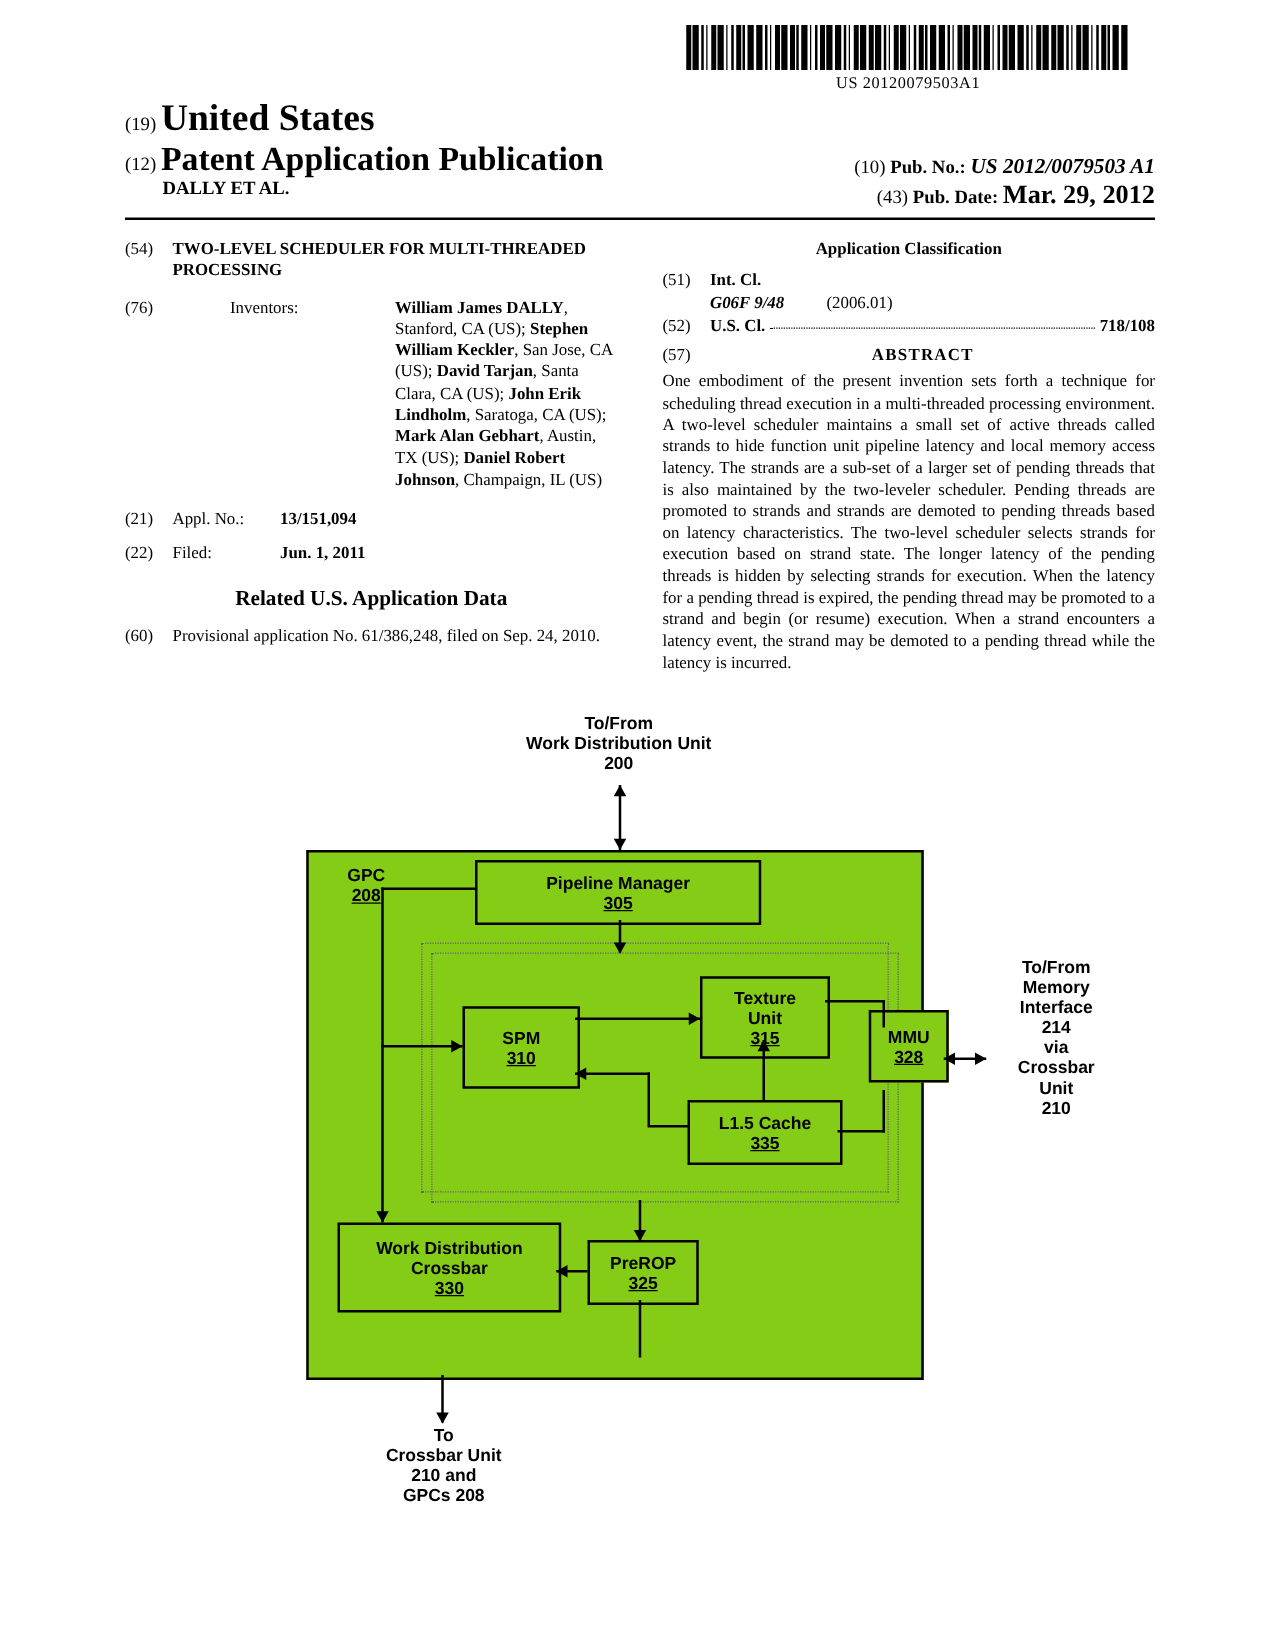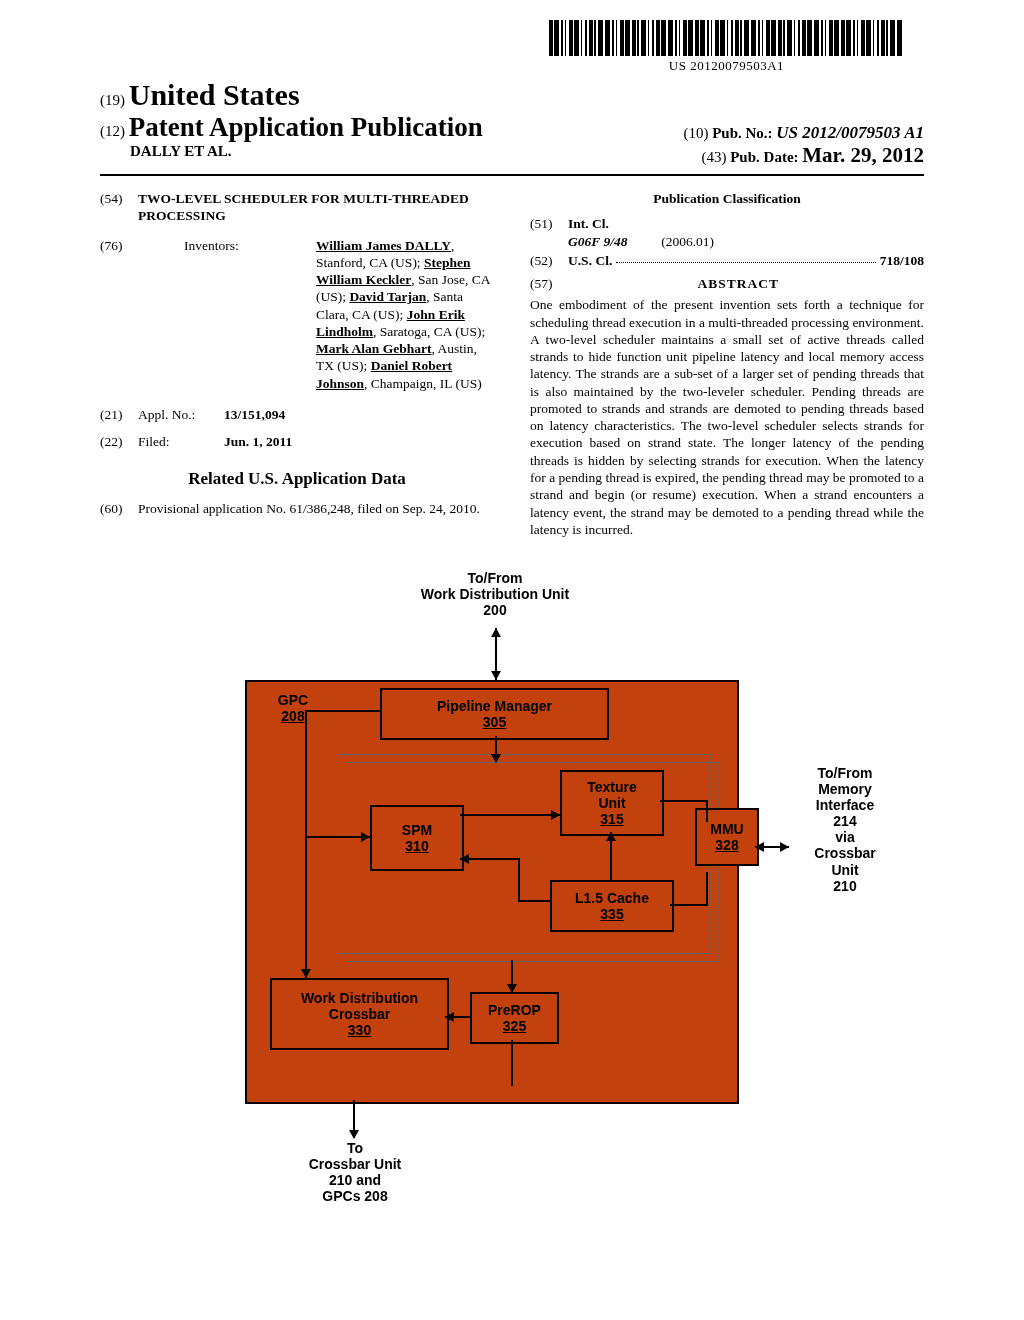--- a/index.html
+++ b/index.html
@@ -105,21 +105,21 @@
     flex: 0 0 38px;
   }
   .flabel {
     width: 86px;
     flex: 0 0 86px;
   }
   .fbody {
     flex: 1;
   }
   .title-field .fbody { font-weight: bold; text-transform: uppercase; }
-  .inventors b { font-weight: bold; text-decoration: underline; }
+  .inventors b { font-weight: bold; }
   .related-head {
     text-align: center;
     font-weight: bold;
     margin: 18px 0 10px 0;
     font-size: 17px;
   }
   .pubclass-head {
     text-align: center;
     font-weight: bold;
     font-size: 13.5px;
@@ -164,21 +164,21 @@
   }
   .figure .lbl {
     position: absolute;
     text-align: center;
     line-height: 1.15;
   }
   .figure .ref { text-decoration: underline; }
   .box {
     position: absolute;
     border: 2px solid #000;
-    background: #c2410c;
+    background: #84cc16;
     display: flex;
     align-items: center;
     justify-content: center;
     text-align: center;
     line-height: 1.15;
   }
   .line {
     position: absolute;
     background: #000;
   }
@@ -329,21 +329,21 @@
         <div class="fbody"><b>Jun. 1, 2011</b></div>
       </div>
       <div class="related-head">Related U.S. Application Data</div>
       <div class="field-row">
         <div class="fnum">(60)</div>
         <div class="fbody">Provisional application No. 61/386,248, filed on Sep. 24, 2010.</div>
       </div>
     </div>
 
     <div class="col">
-      <div class="pubclass-head">Publication Classification</div>
+      <div class="pubclass-head">Application Classification</div>
       <div class="field-row intcl" style="margin-bottom:2px;">
         <div class="fnum">(51)</div>
         <div class="fbody">
           <span class="label">Int. Cl.</span><br>
           <span class="code">G06F 9/48</span>
           &nbsp;&nbsp;&nbsp;&nbsp;&nbsp;&nbsp;&nbsp;&nbsp;
           <span>(2006.01)</span>
         </div>
       </div>
       <div class="field-row" style="margin-bottom:2px;">
@@ -387,21 +387,21 @@
 
     <div class="dashbox" style="left:172px; top:184px; width:372px; height:198px;"></div>
 
     <div class="box" style="left:205px; top:235px; width:90px; height:62px;">
       <div>
         <span>SPM</span><br>
         <span class="ref">310</span>
       </div>
     </div>
 
-    <div class="box" style="left:395px; top:200px; width:100px; height:62px;">
+    <div class="box" style="left:395px; top:211px; width:100px; height:62px;">
       <div>
         <span id="texture-lbl">Texture<br>Unit</span><br>
         <span class="ref">315</span>
       </div>
     </div>
 
     <div class="box" style="left:385px; top:310px; width:120px; height:48px;">
       <div>
         <span>L1.5 Cache</span><br>
         <span class="ref">335</span>

